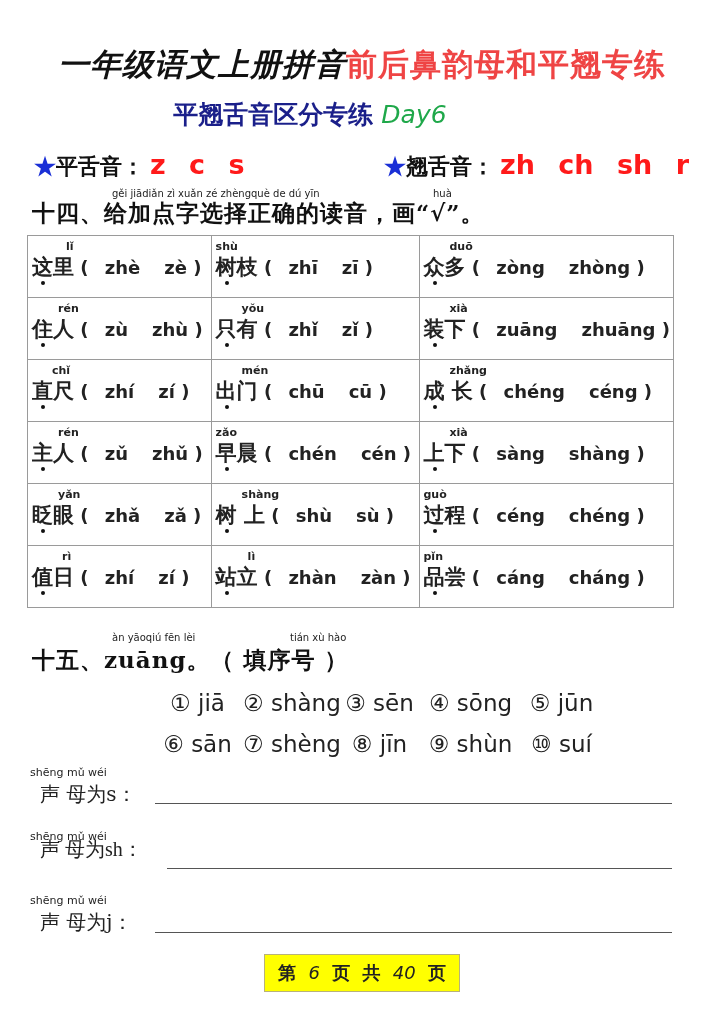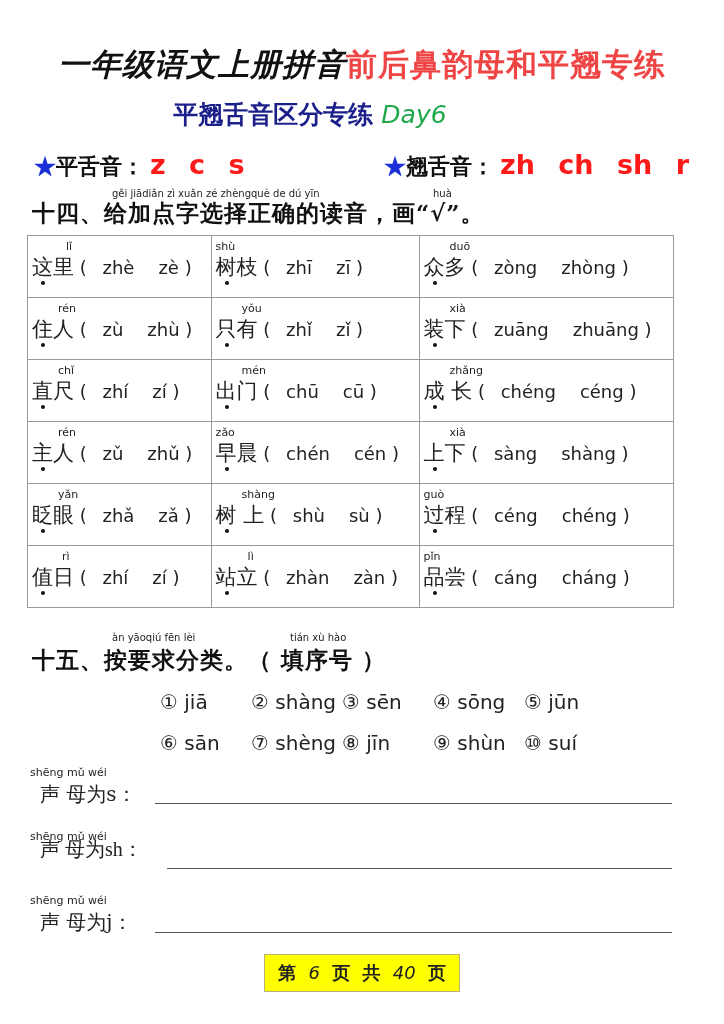--- a/index.html
+++ b/index.html
@@ -21,34 +21,34 @@
     }
     .subtitle .day { color: #1fa84a; font-family: "DejaVu Sans", sans-serif; font-style: italic; font-weight: normal; margin-left: 8px; }
     .legend-row { top: 149px; font-size: 22px; white-space: nowrap; font-family: "DejaVu Serif", serif; font-weight: bold; }
     .legend-row .star { color: #1a2fd6; }
     .legend-row .label { color: #111; }
     .legend-row .sounds { color: #ff1a1a; font-family: "DejaVu Sans", sans-serif; font-weight: bold; font-size: 27px; word-spacing: 14px; margin-left: 6px; }
     .q-pinyin { font-size: 10px; color: #222; white-space: nowrap; font-family: "DejaVu Sans", sans-serif; }
     .q-heading { font-family: "DejaVu Serif", serif; font-weight: bold; font-size: 23px; color: #111; white-space: nowrap; letter-spacing: 1px; }
 
     table.grid {
-      position: absolute; left: 27px; top: 235px; width: 647px; border-collapse: collapse;
+      position: absolute; left: 27px; top: 235px; width: 647px; border-collapse: collapse; font-weight: bold;
     }
     table.grid td {
       border: 1.5px solid #9a9a9a; height: 61px; padding: 0 0 0 4px; vertical-align: top; position: relative;
     }
     .cell-py { position: absolute; top: 4px; font-size: 11px; color: #222; white-space: nowrap; }
     .cell-main { position: absolute; top: 17px; left: 4px; white-space: nowrap; font-size: 19px; }
     .cell-main .hz { font-family: "DejaVu Serif", serif; font-size: 21px; color: #222; position: relative; }
     .dot { position: absolute; bottom: -6px; width: 4px; height: 4px; border-radius: 50%; background: #111; }
     .opts { color: #222; font-size: 18px; }
     .opts .op { margin-left: 10px; }
     .opts .op2 { margin-left: 24px; }
 
-    .choices { left: 160px; font-size: 20px; color: #222; white-space: nowrap; }
+    .choices { left: 152px; font-size: 23px; color: #222; white-space: nowrap; text-align: center; }
     .choices span { display: inline-block; width: 91px; }
     .fill-py { left: 30px; font-size: 11px; color: #222; white-space: nowrap; }
     .fill-label { left: 40px; font-size: 20px; font-family: "DejaVu Serif", serif; color: #222; white-space: nowrap; }
     .fill-line { height: 0; border-top: 1.5px solid #555; }
 
     .pager {
       left: 264px; top: 954px; width: 194px; height: 36px; background: #ffff00; border: 1px solid #b8b27a;
       text-align: center; line-height: 36px; font-family: "DejaVu Serif", serif; font-weight: bold; font-size: 18px; color: #222; word-spacing: 6px;
     }
     .pager .num { font-style: italic; font-family: "DejaVu Sans", sans-serif; font-weight: normal; }
@@ -104,21 +104,21 @@
           <span class="cell-py" style="left:30px">yǒu</span>
           <span class="cell-main"><span class="hz"><span>只有</span><span class="dot" style="left:9px"></span></span><span class="opts"> ( <span class="op">zhǐ</span><span class="op2">zǐ</span> )</span></span>
         </td>
         <td>
           <span class="cell-py" style="left:30px">xià</span>
           <span class="cell-main"><span class="hz"><span>装下</span><span class="dot" style="left:9px"></span></span><span class="opts"> ( <span class="op">zuāng</span><span class="op2">zhuāng</span> )</span></span>
         </td>
       </tr>
       <tr>
         <td>
-          <span class="cell-py" style="left:30px">chǐ</span>
+          <span class="cell-py" style="left:24px">chǐ</span>
           <span class="cell-main"><span class="hz"><span>直尺</span><span class="dot" style="left:9px"></span></span><span class="opts"> ( <span class="op">zhí</span><span class="op2">zí</span> )</span></span>
         </td>
         <td>
           <span class="cell-py" style="left:30px">mén</span>
           <span class="cell-main"><span class="hz"><span>出门</span><span class="dot" style="left:9px"></span></span><span class="opts"> ( <span class="op">chū</span><span class="op2">cū</span> )</span></span>
         </td>
         <td>
           <span class="cell-py" style="left:30px">zhǎng</span>
           <span class="cell-main"><span class="hz"><span>成 长</span><span class="dot" style="left:9px"></span></span><span class="opts"> ( <span class="op">chéng</span><span class="op2">céng</span> )</span></span>
         </td>
@@ -163,21 +163,21 @@
         <td>
           <span class="cell-py" style="left:4px">pǐn</span>
           <span class="cell-main"><span class="hz"><span>品尝</span><span class="dot" style="left:9px"></span></span><span class="opts"> ( <span class="op">cáng</span><span class="op2">cháng</span> )</span></span>
         </td>
       </tr>
     </tbody>
 </table>
 
 <div class="abs q-pinyin" style="left:112px; top:632px;">àn yāoqiú fēn lèi</div>
 <div class="abs q-pinyin" style="left:290px; top:632px;">tián xù hào</div>
-<div class="abs q-heading" style="left:32px; top:645px;">十五、按要求分类。（ 填序号 ）</div>
+<div class="abs q-heading" style="left:32px; top:645px;">十五、zuāng。（ 填序号 ）</div>
 
 <div class="abs choices" style="top:690px;">
   <span>① jiā</span><span>② shàng</span><span>③ sēn</span><span>④ sōng</span><span>⑤ jūn</span>
 </div>
 <div class="abs choices" style="top:731px;">
   <span>⑥ sān</span><span>⑦ shèng</span><span>⑧ jīn</span><span>⑨ shùn</span><span>⑩ suí</span>
 </div>
 
 <div class="abs fill-py" style="top:766px;">shēng mǔ wéi</div>
 <div class="abs fill-label" style="top:781px;">声 母为s：</div>

